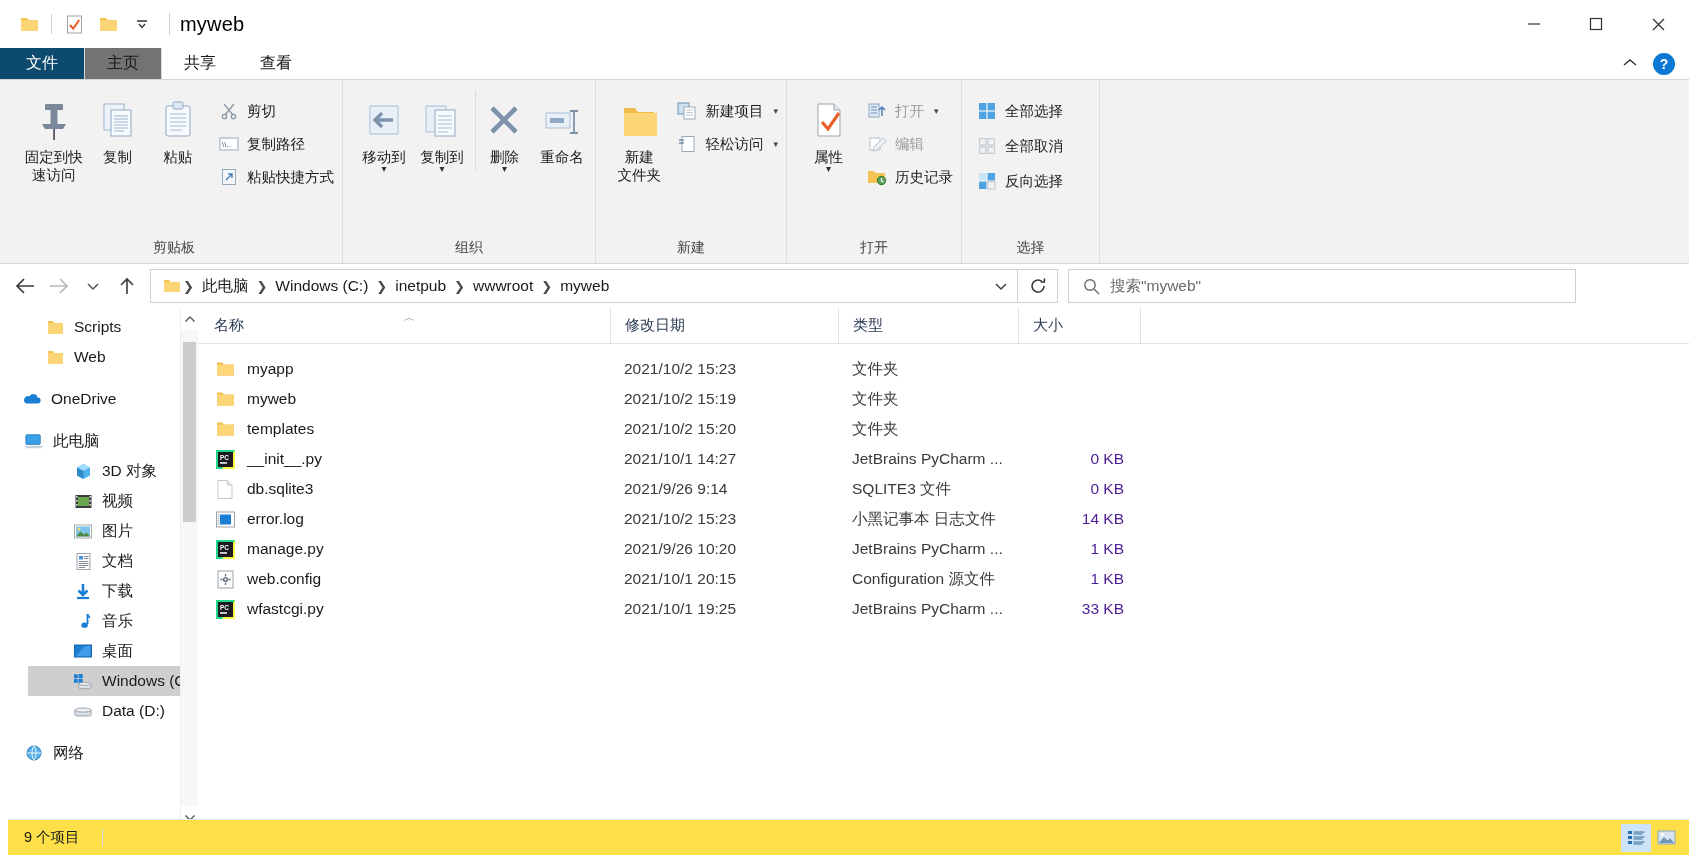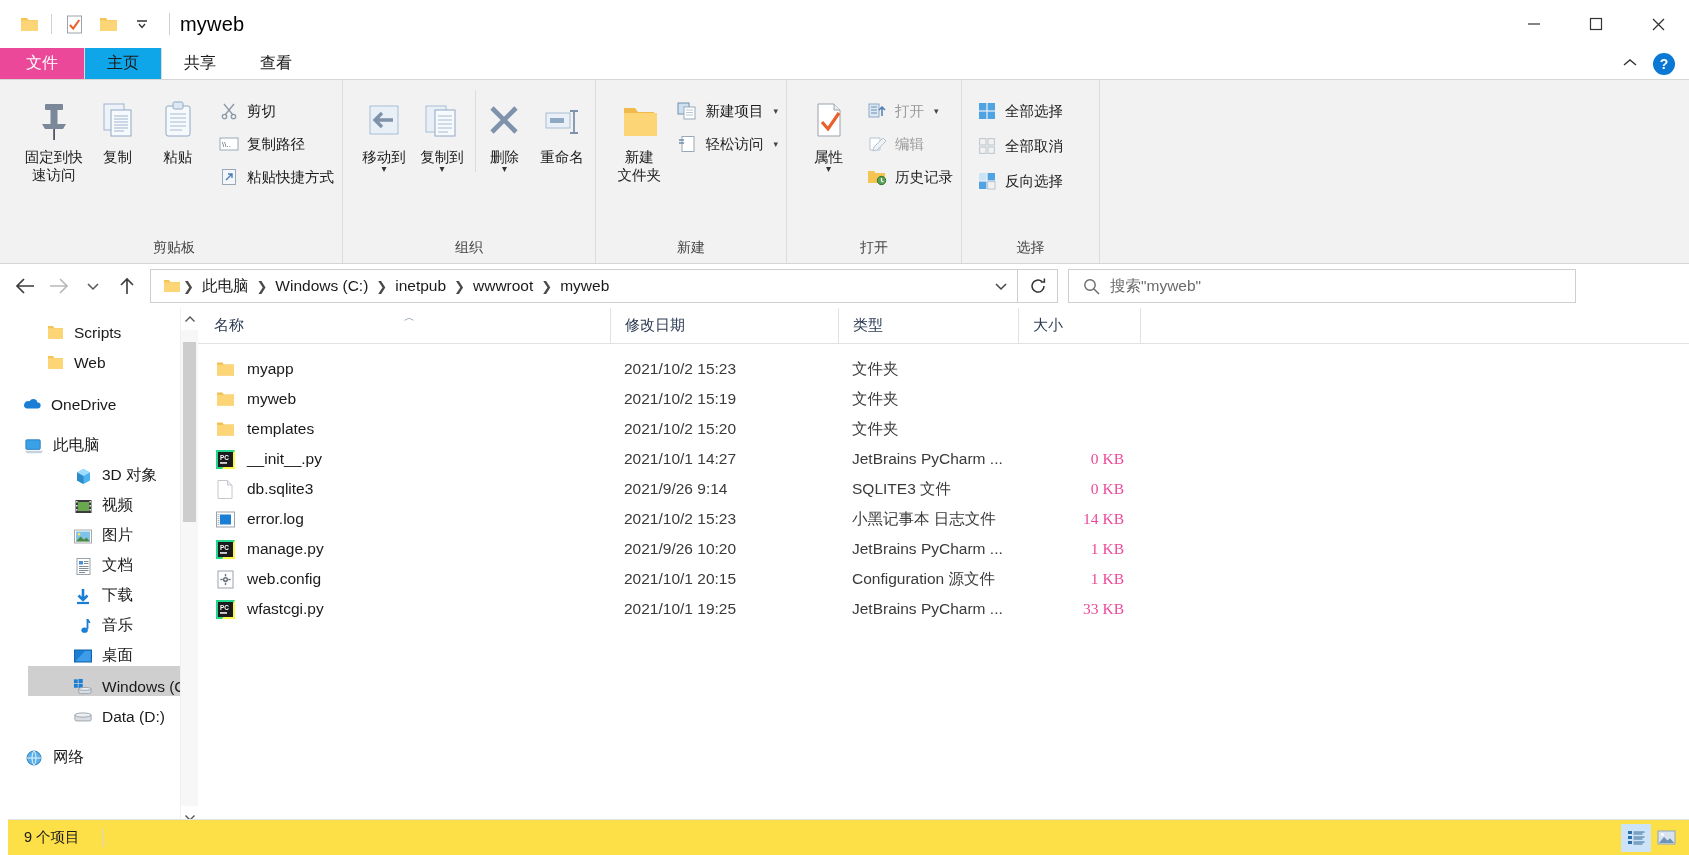--- a/index.html
+++ b/index.html
@@ -32,22 +32,22 @@
 
   
   .tabs {
     height: 32px; display: flex; align-items: stretch;
     border-bottom: 1px solid #d6d6d6; background:#fff; position: relative;
   }
   .tab {
     padding: 0 22px; display:flex; align-items:center; font-size: 16px; color:#1a1a1a;
     background: #fff;
   }
-  .tab.file { background:#ec4899; color:#fff; font-size:16px; padding:0 26px;}
-  .tab.active { background:#0ea5e9; border-left:1px solid #dcdcdc; border-right:1px solid #dcdcdc; }
+  .tab.file { background:#0c4a6e; color:#fff; font-size:16px; padding:0 26px;}
+  .tab.active { background:#737373; border-left:1px solid #dcdcdc; border-right:1px solid #dcdcdc; }
   .tabs-right { margin-left:auto; display:flex; align-items:center; gap:14px; padding-right:14px;}
   .help-circle {
     width:22px;height:22px;border-radius:50%;background:#0a78d4;color:#fff;
     font-size:14px;display:flex;align-items:center;justify-content:center;font-weight:bold;
   }
 
   
   .ribbon {
     height: 184px; background:#f2f2f2; border-bottom:1px solid #d6d6d6;
     display:flex; position:relative; padding-left: 6px;
@@ -96,21 +96,21 @@
   .searchbox .ph { font-size:15.5px; color:#6a6a6a; }
 
   
   .main { display:flex; height: 520px; position:relative; }
 
   
   .sidebar {
     width: 198px; position:relative; overflow:hidden; background:#fff; padding-top:4px;
   }
   .navitem {
-    height: 30px; display:flex; align-items:flex-end; gap:9px; padding-left: 28px;
+    height: 30px; display:flex; align-items:center; gap:9px; padding-left: 28px;
     font-size:15.5px; color:#1a1a1a; white-space:nowrap;
   }
   .navitem.indent1 { padding-left:45px;margin-left:28px; }
   .navitem.indent2 { padding-left:45px; }
   .navitem.sel { background:#cfcfcf; }
   .navitem .ic { width:20px; height:20px; display:flex; align-items:center; justify-content:center; flex:none;}
   .navgap { height: 12px; }
 
   .sbscroll {
     position:absolute; right:0; top:0; width:18px; height:100%; background:#fff;
@@ -136,21 +136,21 @@
   .col-date { width: 228px; }
   .col-type { width: 180px; }
   .col-size { width: 122px; }
   .col-rest { flex:1; }
 
   .row { height:30px; display:flex; align-items:center; font-size:15.5px; color:#1a1a1a; }
   .cell { display:flex; align-items:center; height:30px; }
   .c-name { width:412px; padding-left:16px; gap:11px; }
   .c-date { width:228px; padding-left:14px; color:#3a3a3a;}
   .c-type { width:180px; padding-left:14px; color:#3a3a3a;}
-  .c-size { width:122px; justify-content:flex-end; padding-right:16px; color:#ec4899;font-family:Liberation Serif, serif;}
+  .c-size { width:122px; justify-content:flex-end; padding-right:16px; color:#4c1d95;}
   .fico { width:22px; height:22px; flex:none; display:flex; align-items:center; justify-content:center;}
 
   
   .statusbar {
     position:absolute; left:8px; bottom:0; width:100%; height:36px;
     border-top:1px solid #e2e2e2; display:flex; align-items:center;
     font-size:14.5px; color:#1a1a1a; padding-left:16px; background:#fde047;
   }
   .status-sep { width:1px; height:18px; background:#d4d4d4; margin-left:22px;}
   .viewtoggles { margin-left:auto; display:flex; gap:0px; padding-right:16px; }

